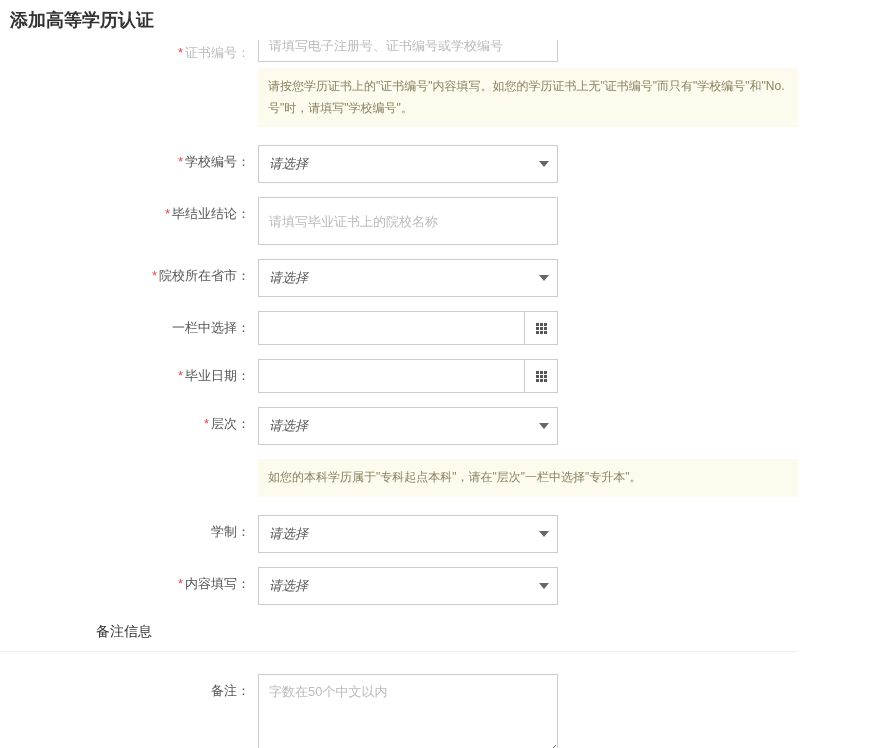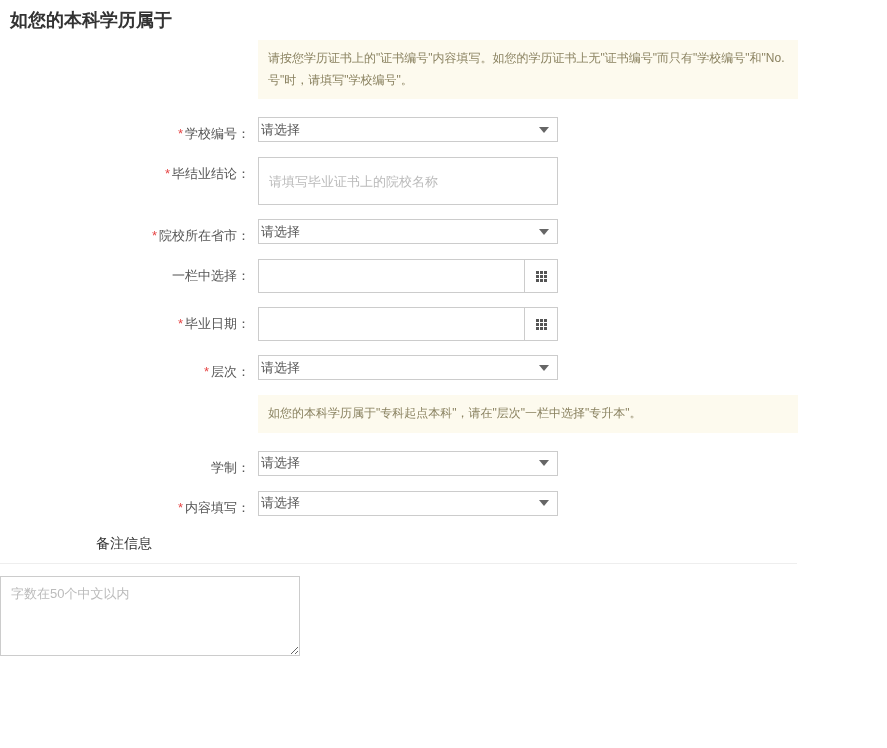--- a/index.html
+++ b/index.html
@@ -46,26 +46,27 @@
       font-family: inherit;
       color: #333;
       background: #fff;
     }
     input.text-input {
       height: 48px;
       padding: 0 10px;
     }
     input.text-input::placeholder, textarea::placeholder { color: #bbb; }
     .select-wrap {
-      height: 25px;
+      height: 38px;
       display: flex;
       align-items: center;
       justify-content: space-between;
-      padding: 0 8px 0 2px;
+      padding: 0 8px 0 10px;
       cursor: pointer;
+      font-style: italic;
     }
     .select-wrap .value { color: #555; }
     .select-wrap .caret {
       width: 0; height: 0;
       border-left: 5px solid transparent;
       border-right: 5px solid transparent;
       border-top: 6px solid #666;
     }
     .date-row .control-col {
       display: flex;
@@ -103,21 +104,21 @@
       font-size: 12px;
       line-height: 1.8;
       padding: 8px 10px;
       margin-bottom: 18px;
     }
     .section-heading {
       font-size: 14px;
       color: #333;
       padding: 4px 0 10px 96px;
       border-bottom: 1px solid #eee;
-      margin-bottom: 12px;
+      margin-bottom: 22px;
       margin-left: 0;
       margin-right: 90px;
     }
     textarea.textarea {
       height: 80px;
       padding: 8px 10px;
       resize: both;
     }
     
     .first-row {
@@ -126,24 +127,30 @@
       align-items: flex-end;
       margin-bottom: 6px;
     }
     .first-row .label-col { padding-top: 0; color: #bbb; }
     .first-row input.text-input { height: 34px; margin-top: -14px; color:#bbb;}
     .textarea-col { width: 300px; }
   </style>
 </head>
 <body>
 
-<div class="page-title">如您的本科学历属于</div>
+<div class="page-title">添加高等学历认证</div>
 
 <div class="form-area">
 
+  <div class="form-row first-row">
+    <div class="label-col"><span class="req">*</span><span>证书编号：</span></div>
+    <div class="control-col">
+      <input class="text-input" type="text" placeholder="请填写电子注册号、证书编号或学校编号" style="">
+    </div>
+  </div>
 
   <div class="hint-box">请按您学历证书上的"证书编号"内容填写。如您的学历证书上无"证书编号"而只有"学校编号"和"No.号"时，请填写"学校编号"。</div>
 
   <div class="form-row">
     <div class="label-col"><span class="req">*</span><span>学校编号：</span></div>
     <div class="control-col">
       <div class="select-wrap">
         <span class="value">请选择</span>
         <span class="caret"></span>
       </div>
@@ -236,18 +243,19 @@
       <div class="select-wrap">
         <span class="value">请选择</span>
         <span class="caret"></span>
       </div>
     </div>
   </div>
 
   <div class="section-heading">备注信息</div>
 
   <div class="form-row">
+    <div class="label-col"><span>备注：</span></div>
     <div class="textarea-col">
       <textarea class="textarea" placeholder="字数在50个中文以内" style=""></textarea>
     </div>
   </div>
 
 </div>
 
 </body></html>

